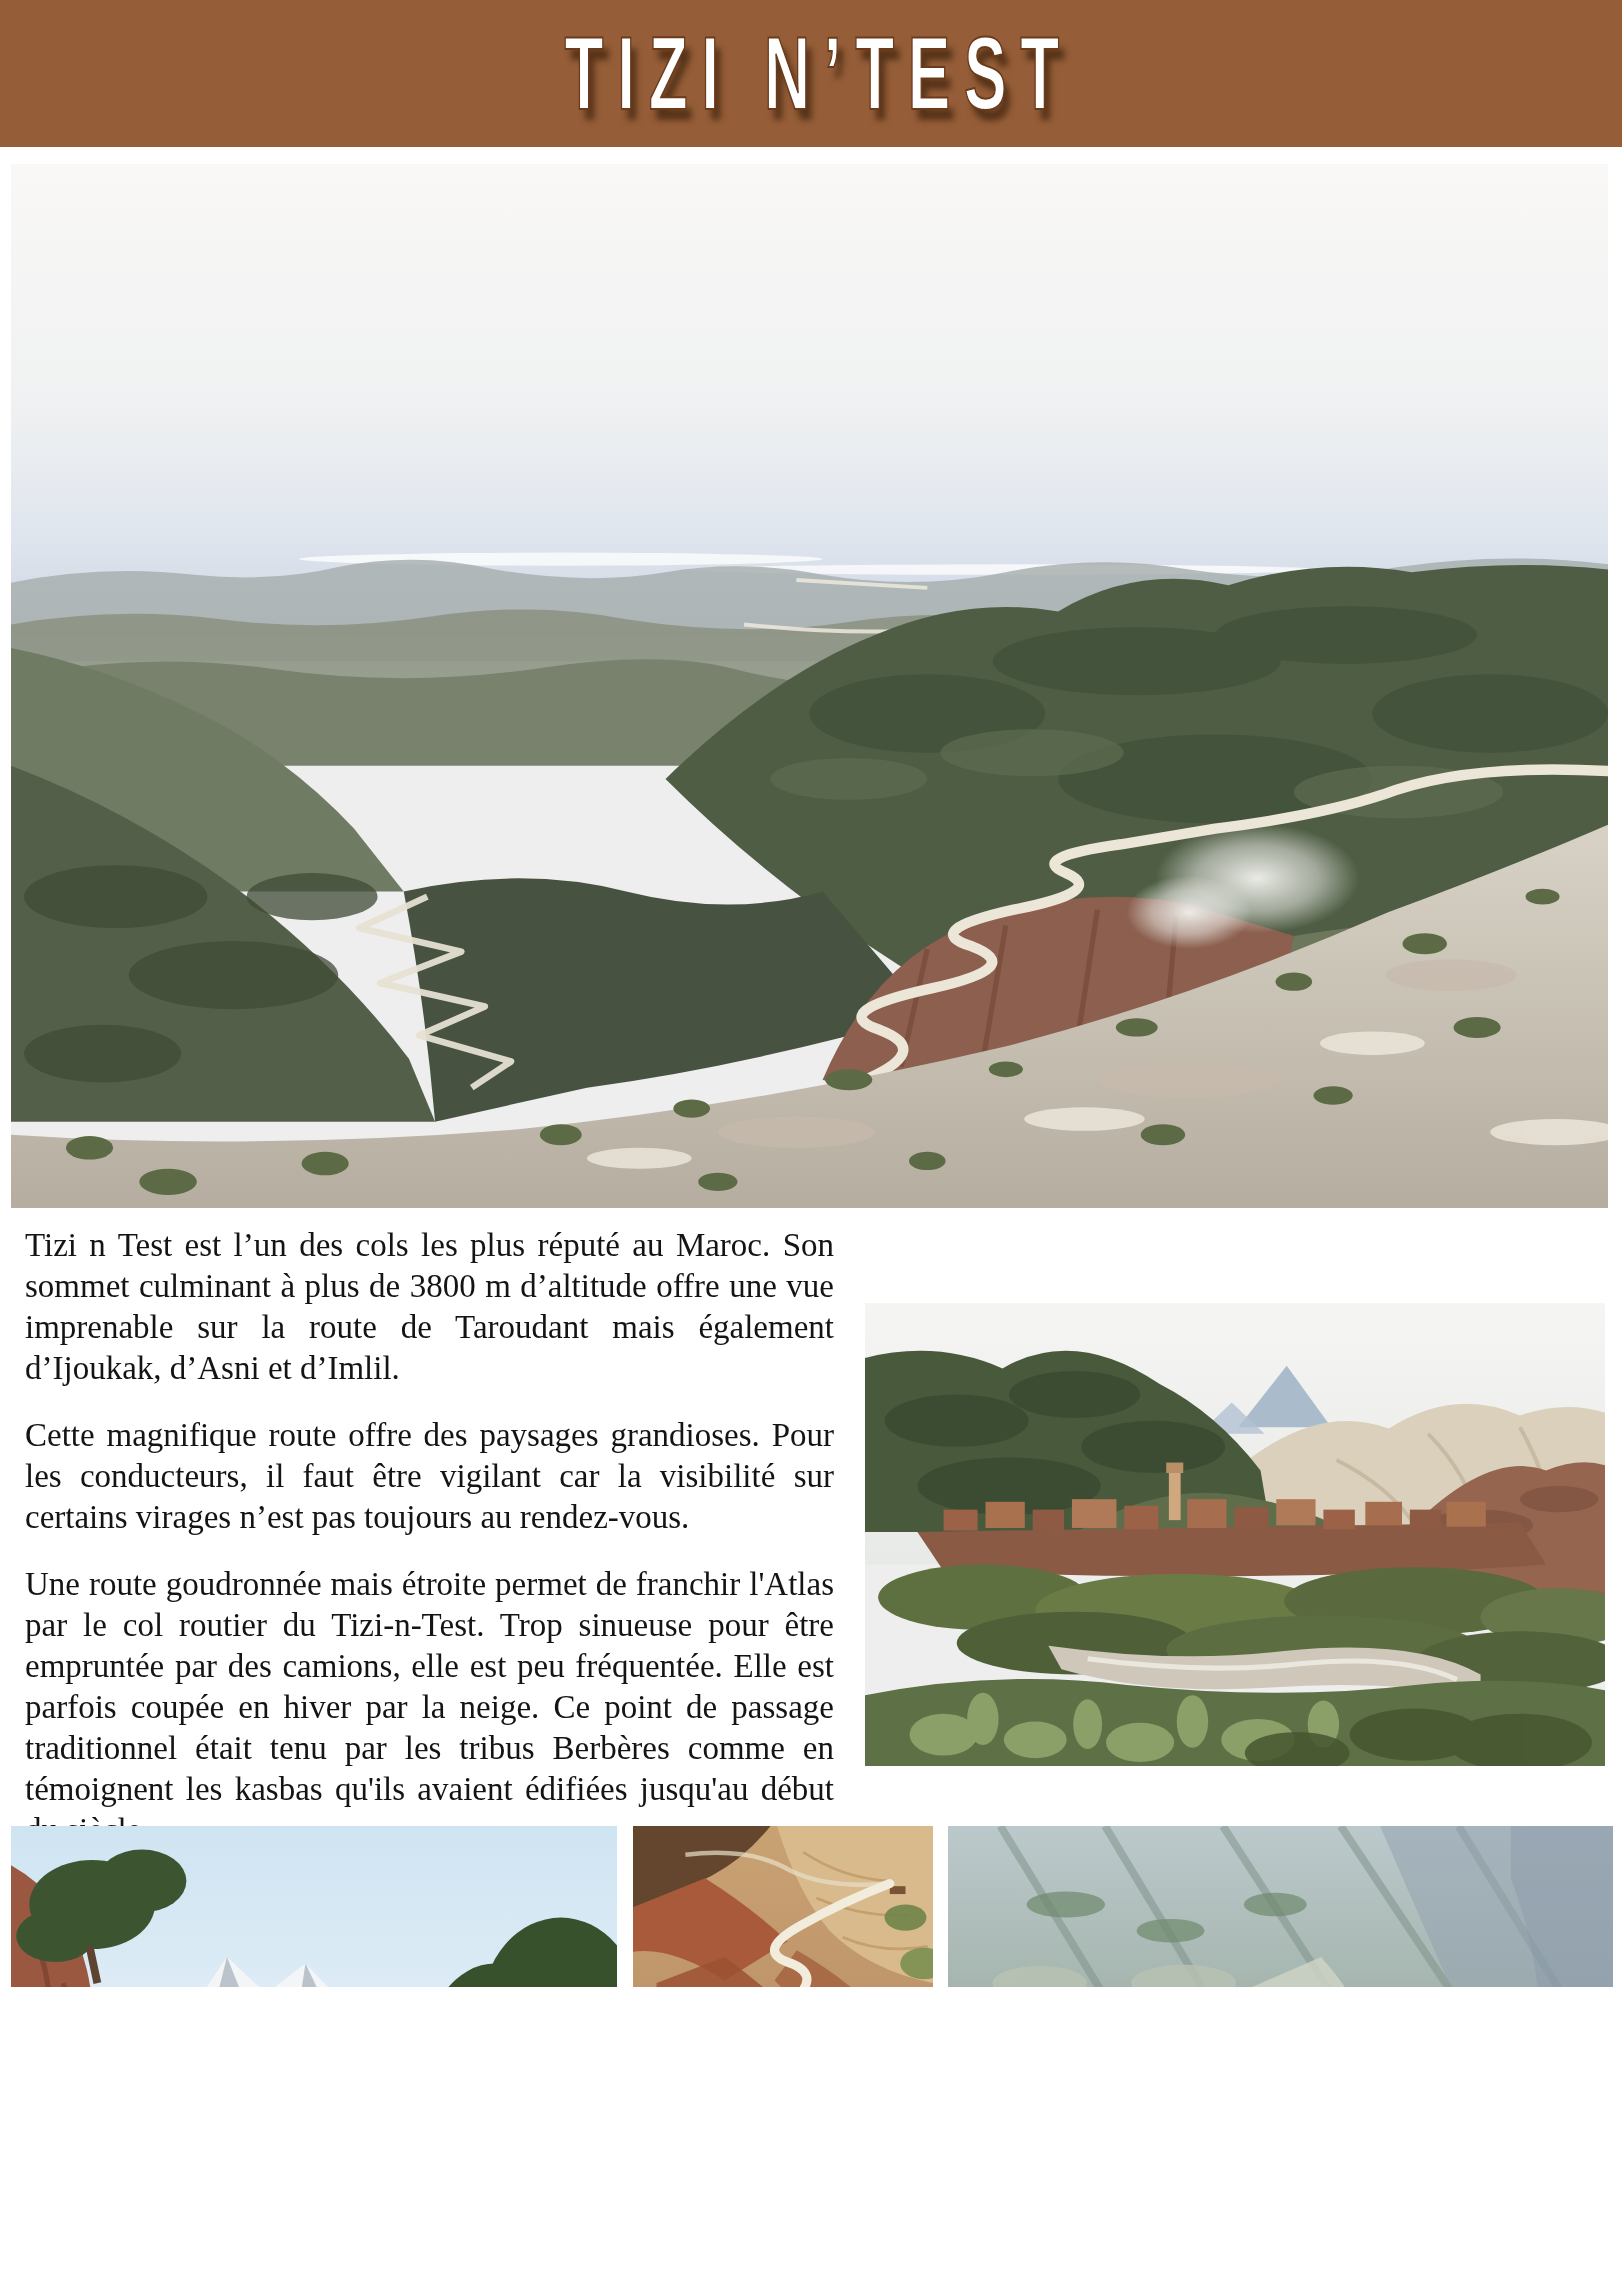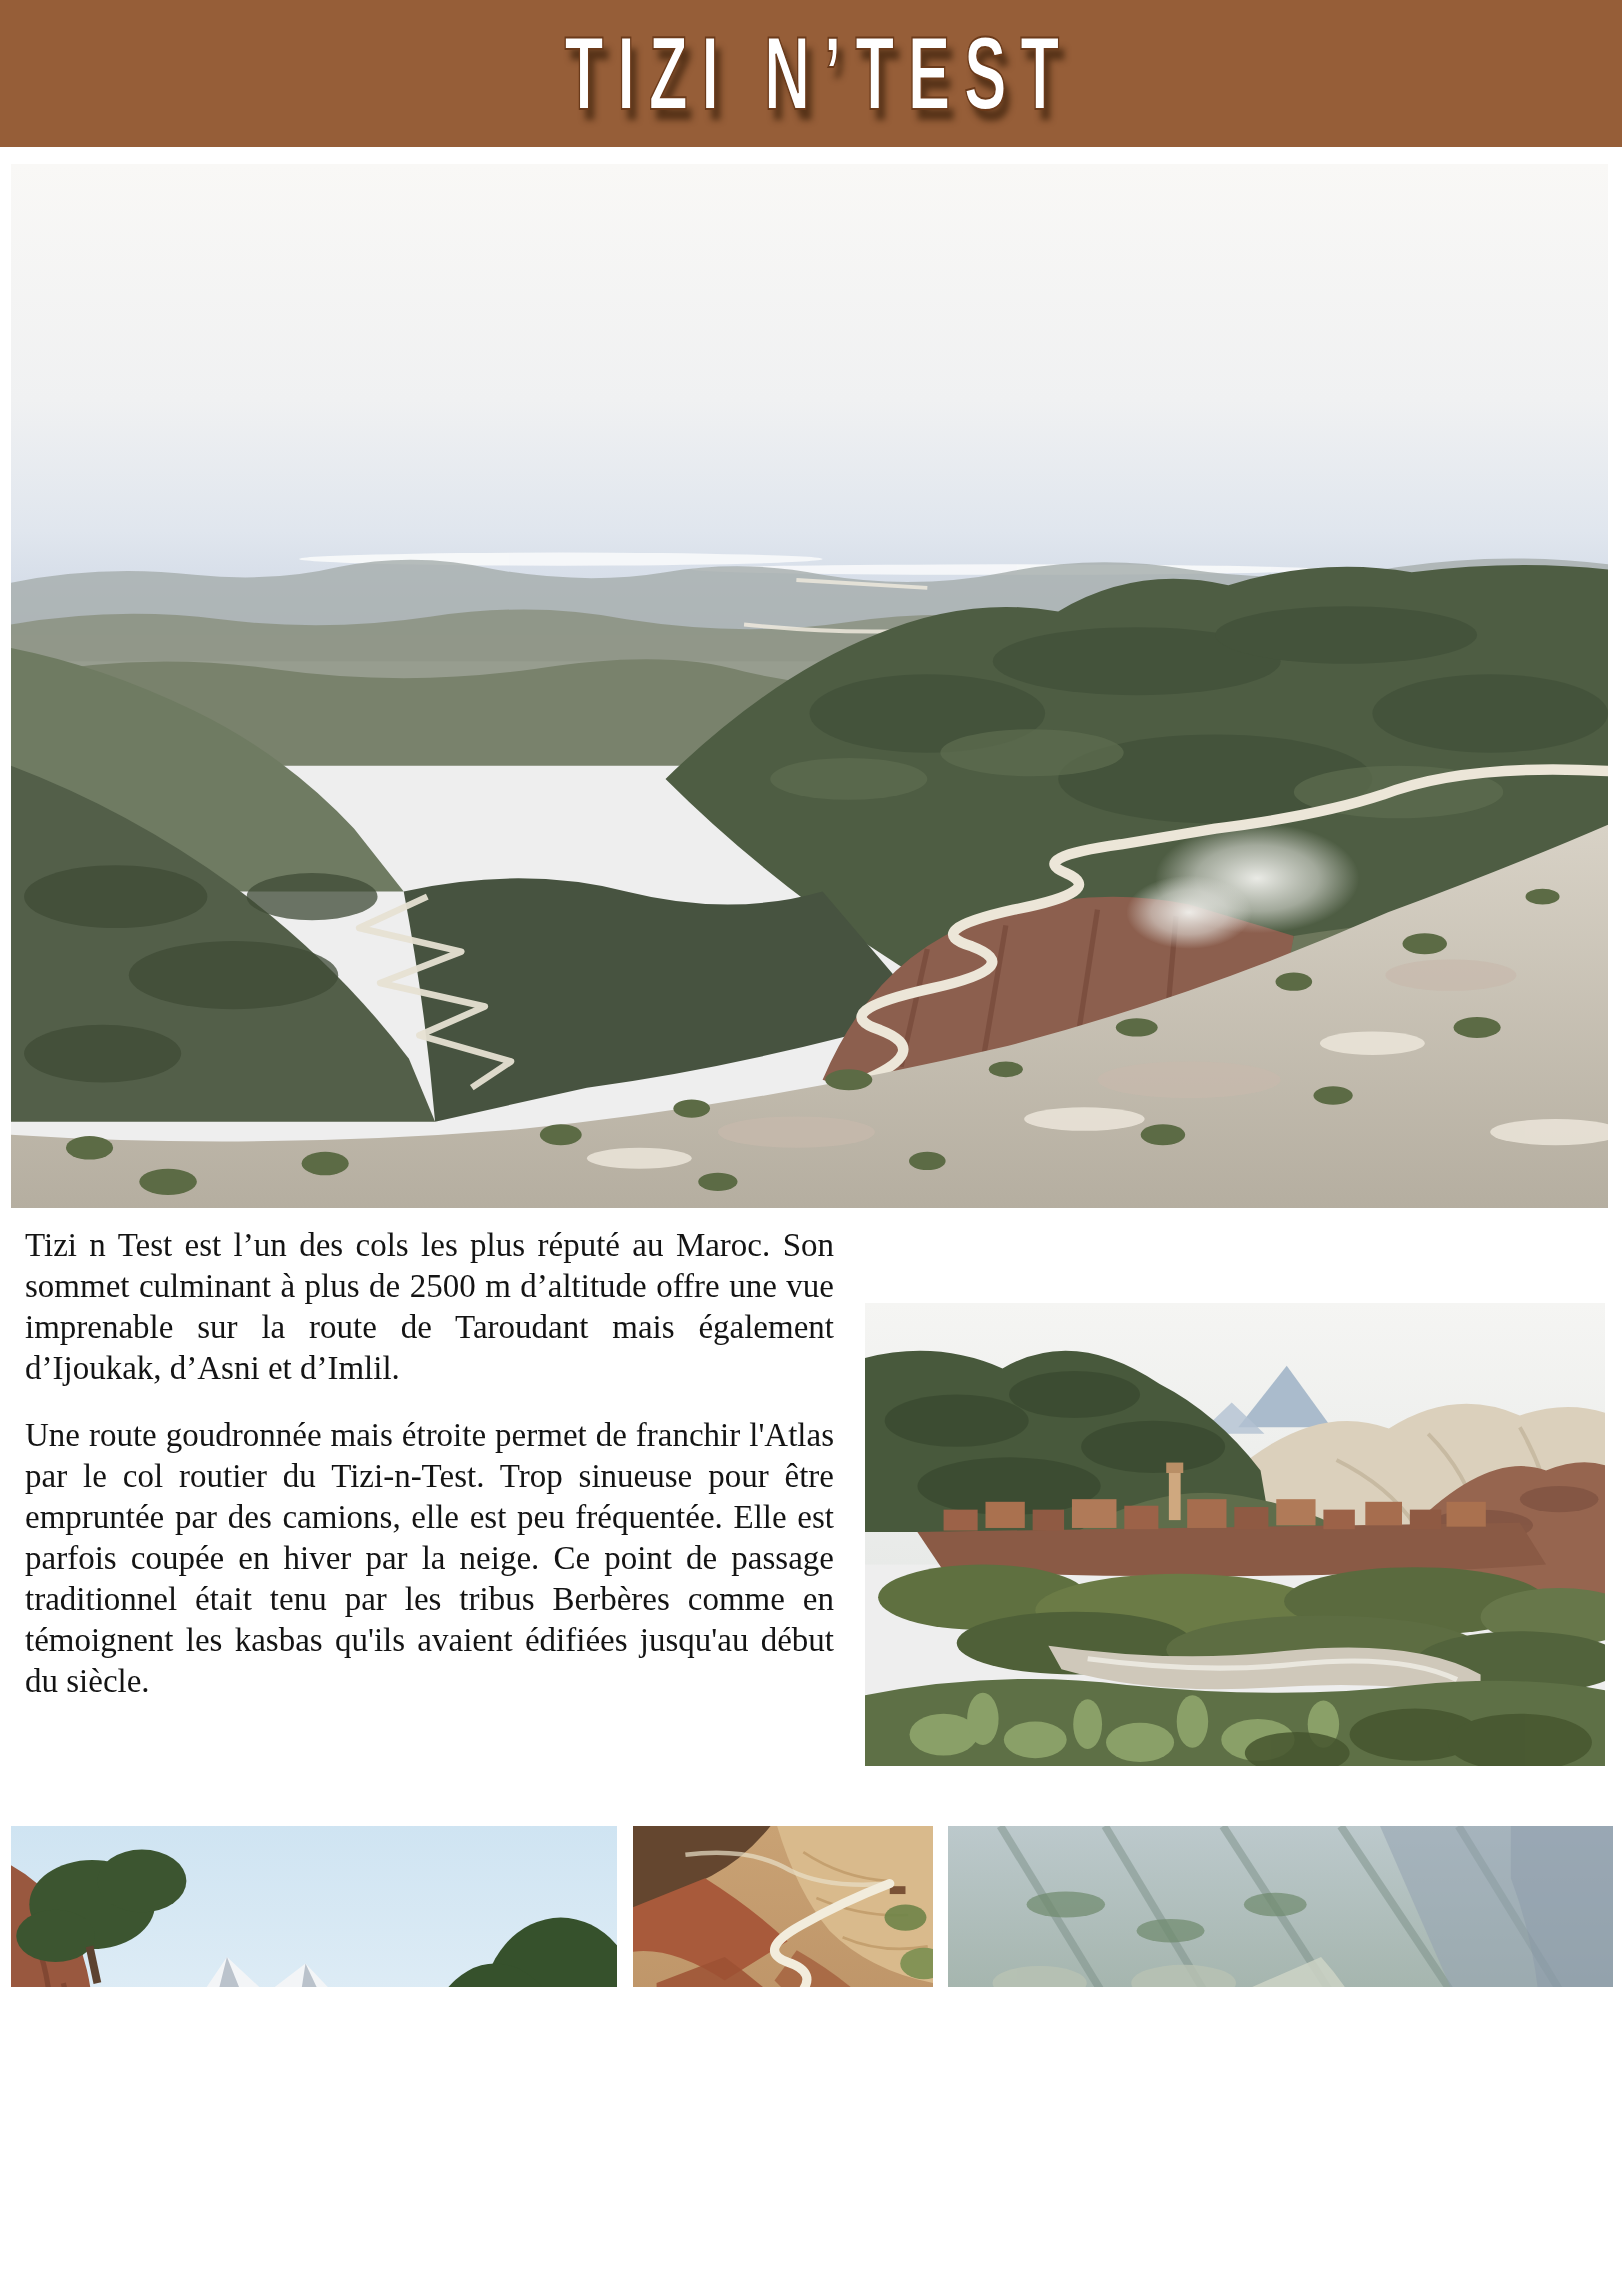--- a/index.html
+++ b/index.html
@@ -123,21 +123,22 @@
           <ellipse cx="700" cy="762" rx="14" ry="7"></ellipse>
         <ellipse cx="540" cy="778" rx="15" ry="7"></ellipse>
           <ellipse cx="240" cy="764" rx="18" ry="9"></ellipse>
         <ellipse cx="120" cy="778" rx="22" ry="10"></ellipse>
           <ellipse cx="60" cy="752" rx="18" ry="9"></ellipse>
       </g>
     </svg>
   </figure>
 
   <section class="article">
-    <p>Tizi n Test est l’un des cols les plus réputé au Maroc. Son sommet culminant à plus de 2500 m d’altitude offre une vue imprenable sur la route de Taroudant mais également d’Ijoukak, d’Asni et d’Imlil.</p>
+    <p>Tizi n Test est l’un des cols les plus réputé au Maroc. Son sommet culminant à plus de 3800 m d’altitude offre une vue imprenable sur la route de Taroudant mais également d’Ijoukak, d’Asni et d’Imlil.</p>
+    <p>Cette magnifique route offre des paysages grandioses. Pour les conducteurs, il faut être vigilant car la visibilité sur certains virages n’est pas toujours au rendez-vous.</p>
     <p>Une route goudronnée mais étroite permet de franchir l'Atlas par le col routier du Tizi-n-Test. Trop sinueuse pour être empruntée par des camions, elle est peu fréquentée. Elle est parfois coupée en hiver par la neige. Ce point de passage traditionnel était tenu par les tribus Berbères comme en témoignent les kasbas qu'ils avaient édifiées jusqu'au début du siècle.</p>
   </section>
 
   <figure class="photo village-photo">
     <svg viewBox="0 0 565 354" preserveAspectRatio="none">
       <defs>
         <linearGradient id="vSky" x1="0" y1="0" x2="0" y2="1">
           <stop offset="0" stop-color="#f5f5f3"></stop>
             <stop offset="1" stop-color="#e8eae8"></stop>
         </linearGradient>

